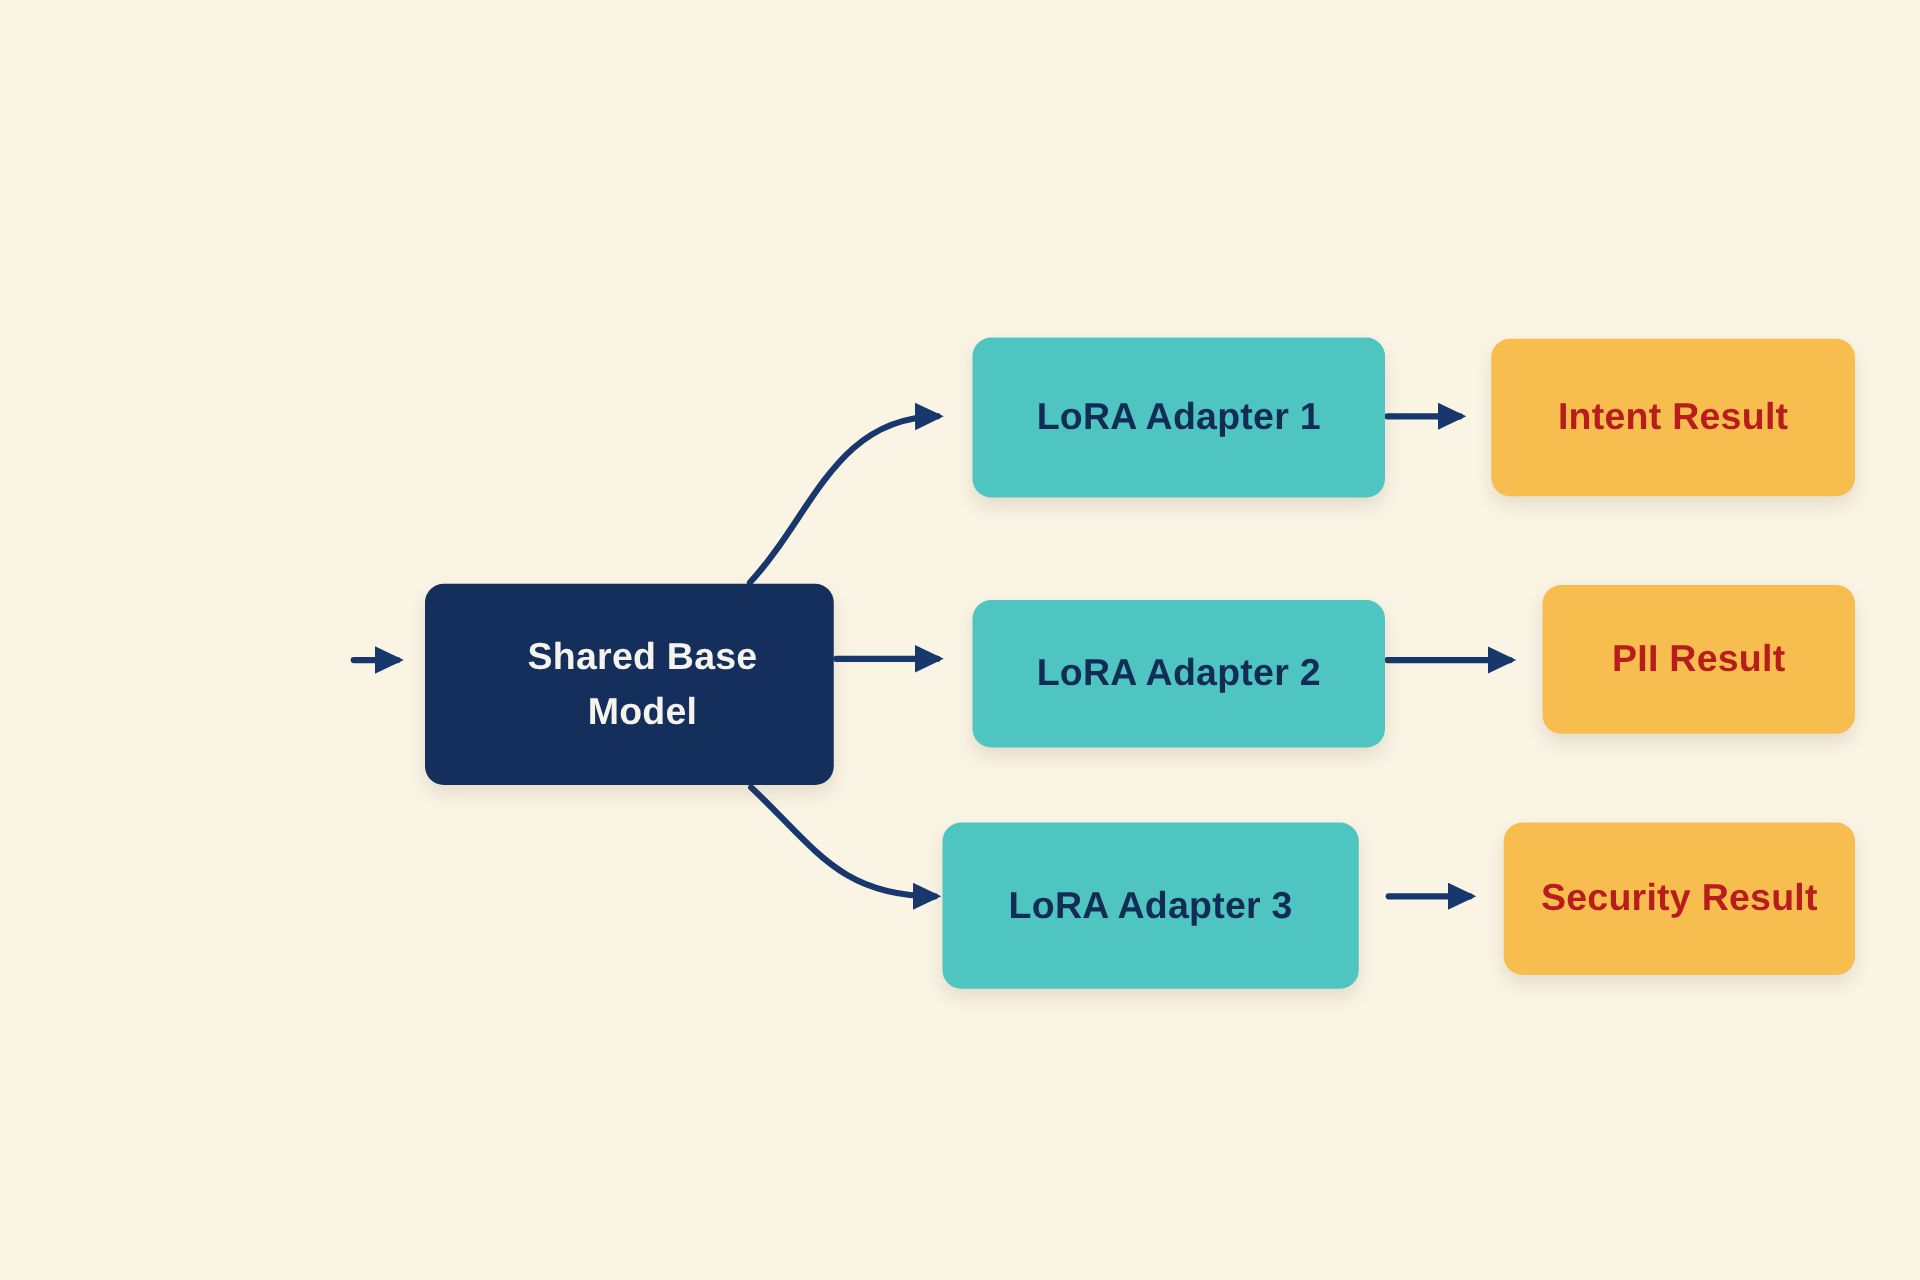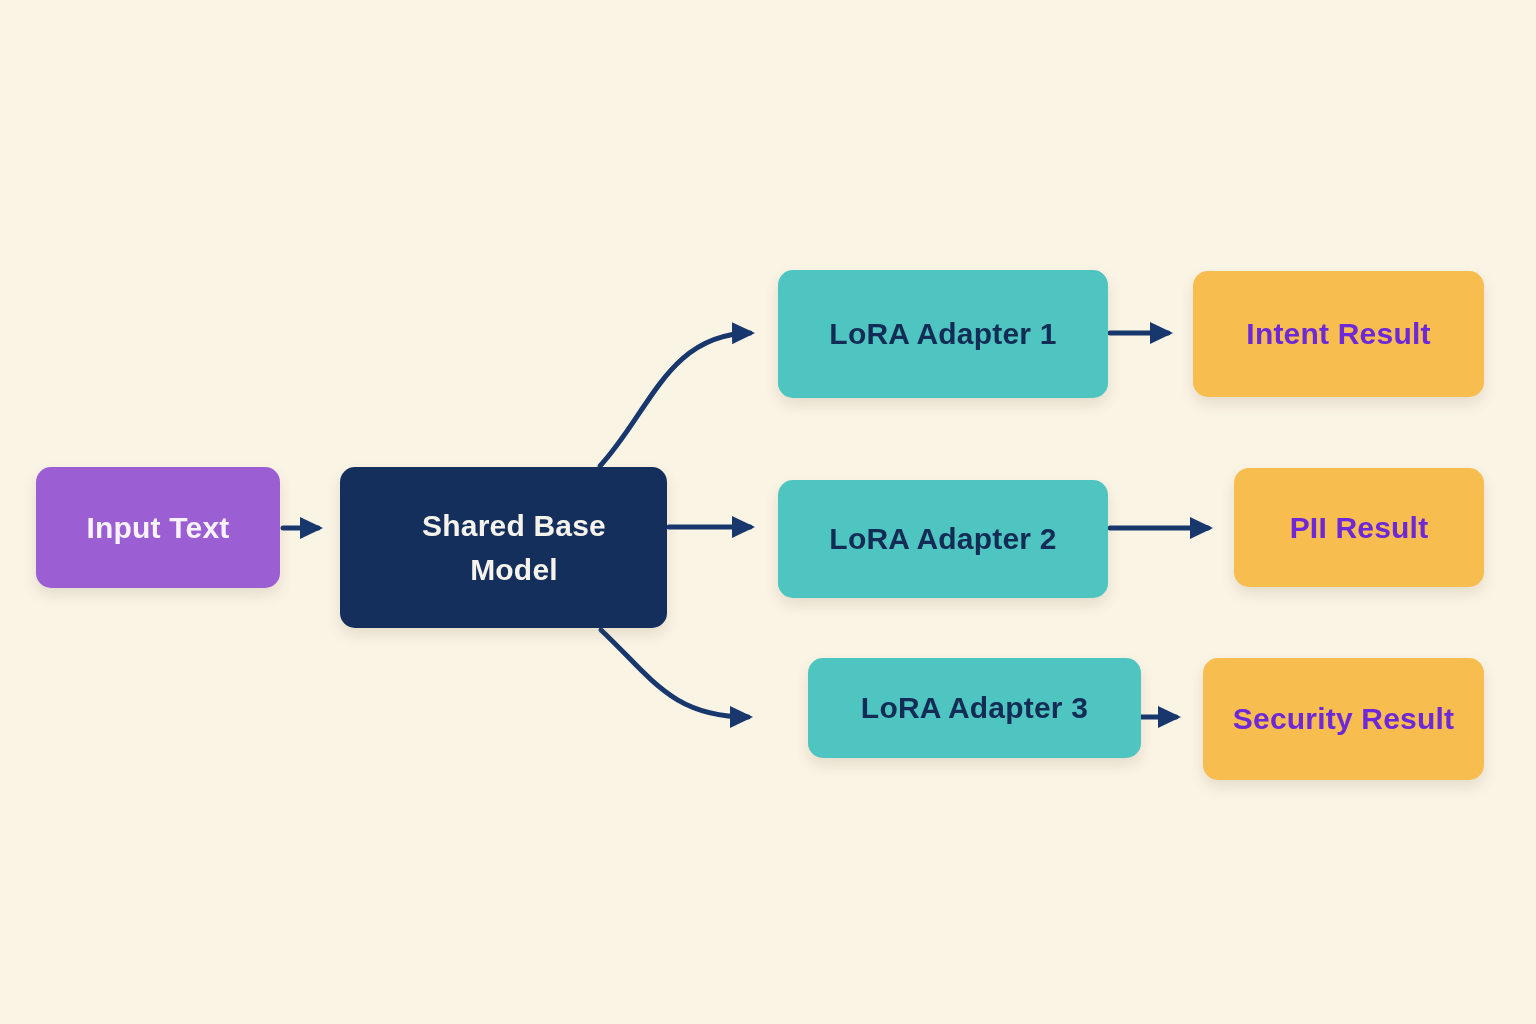--- a/index.html
+++ b/index.html
@@ -27,22 +27,22 @@
   .node-base{
     left:340px;top:467px;width:327px;height:161px;
     background:#142f5c;color:#f5f3ec;
     justify-content:flex-start;text-align:center;
     padding-left:45px;padding-right:24px;
     line-height:44px;
   }
   .node-teal{background:#4ec5c0;color:#132c55;}
   .node-adapter1{left:778px;top:270px;width:330px;height:128px;}
   .node-adapter2{left:778px;top:480px;width:330px;height:118px;}
-  .node-adapter3{left:808px;top:658px;width:333px;height:100px;}
-  .node-yellow{background:#f7bd4e;color:#6d28d9;}
+  .node-adapter3{left:754px;top:658px;width:333px;height:133px;}
+  .node-yellow{background:#f7bd4e;color:#b91c1c;}
   .node-intent{left:1193px;top:271px;width:291px;height:126px;}
   .node-pii{left:1234px;top:468px;width:250px;height:119px;}
   .node-security{left:1203px;top:658px;width:281px;height:122px;}
 </style>
 </head>
 <body>
 
 <div class="canvas">
 
   <svg class="edges" width="1536" height="1024" viewBox="0 0 1536 1024">
@@ -55,23 +55,20 @@
       <path d="M 283 528 L 318 528" marker-end="url(#arrowhead)"></path>
       <path d="M 600 466 C 650 412, 668 334, 750 333" marker-end="url(#arrowhead)"></path>
       <path d="M 669 527 L 750 527" marker-end="url(#arrowhead)"></path>
       <path d="M 601 630 C 652 678, 672 717, 748 717" marker-end="url(#arrowhead)"></path>
       <path d="M 1110 333 L 1168 333" marker-end="url(#arrowhead)"></path>
       <path d="M 1110 528 L 1208 528" marker-end="url(#arrowhead)"></path>
       <path d="M 1111 717 L 1176 717" marker-end="url(#arrowhead)"></path>
     </g>
   </svg>
 
-  <div class="node node-input">
-    <span>Input Text</span>
-  </div>
 
   <div class="node node-base">
     <span>Shared Base Model</span>
   </div>
 
   <div class="node node-teal node-adapter1">
     <span>LoRA Adapter 1</span>
   </div>
 
   <div class="node node-teal node-adapter2">

